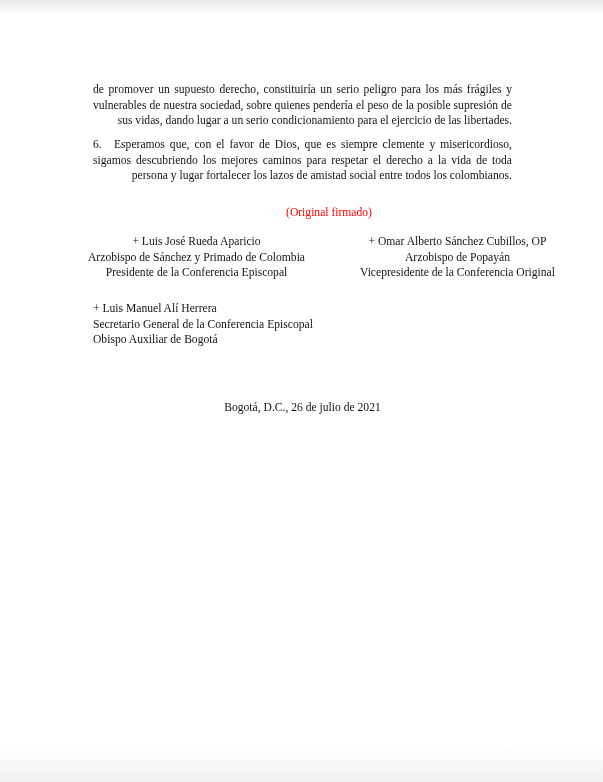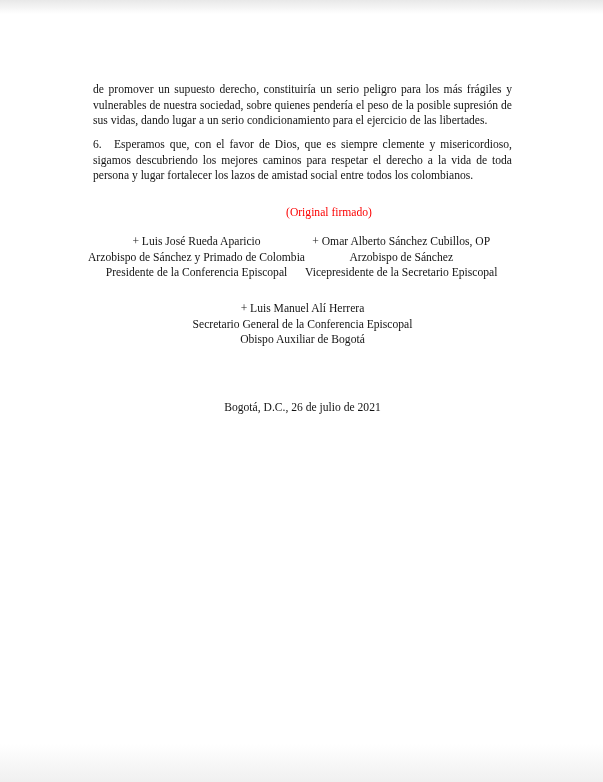--- a/index.html
+++ b/index.html
@@ -36,53 +36,53 @@
     position: absolute;
     left: 93px;
     width: 419px;
   }
   .para .jline {
     text-align: justify;
     text-align-last: justify;
     white-space: normal;
   }
   .para .lline {
-    text-align: left;
+    text-align: right;
   }
   .pnum {
     display: inline-block;
     width: 21px;
     text-align: left;
   }
   .red-note {
     position: absolute;
     left: 109px;
     width: 440px;
     top: 205px;
     text-align: center;
     color: #fb0000;
   }
   .sig-row {
     position: absolute;
     left: 88px;
     width: 467px;
     top: 234px;
     display: flex;
-    justify-content: flex-start;
+    justify-content: space-between;
   }
   .sig-block {
     text-align: center;
     white-space: nowrap;
   }
   .sig-center {
     position: absolute;
     left: 93px;
     width: 419px;
     top: 301px;
-    text-align: center;
+    text-align: left;
   }
   .dateline {
     position: absolute;
     left: 93px;
     width: 419px;
     top: 368px;
     text-align: center;
     margin-top: 32px;
   }
 </style>
@@ -108,22 +108,22 @@
   <div class="red-note">(Original firmado)</div>
 
   <div class="sig-row">
     <div class="sig-block">
       <div>+ Luis José Rueda Aparicio</div>
       <div>Arzobispo de Sánchez y Primado de Colombia</div>
       <div>Presidente de la Conferencia Episcopal</div>
     </div>
     <div class="sig-block">
       <div>+ Omar Alberto Sánchez Cubillos, OP</div>
-      <div>Arzobispo de Sánchez</div>
-      <div>Vicepresidente de la Secretario Episcopal</div>
+      <div>Arzobispo de Popayán</div>
+      <div>Vicepresidente de la Conferencia Original</div>
     </div>
   </div>
 
   <div class="sig-center">
     <div>+ Luis Manuel Alí Herrera</div>
     <div>Secretario General de la Conferencia Episcopal</div>
     <div>Obispo Auxiliar de Bogotá</div>
   </div>
 
   <div class="dateline">Bogotá, D.C., 26 de julio de 2021</div>

